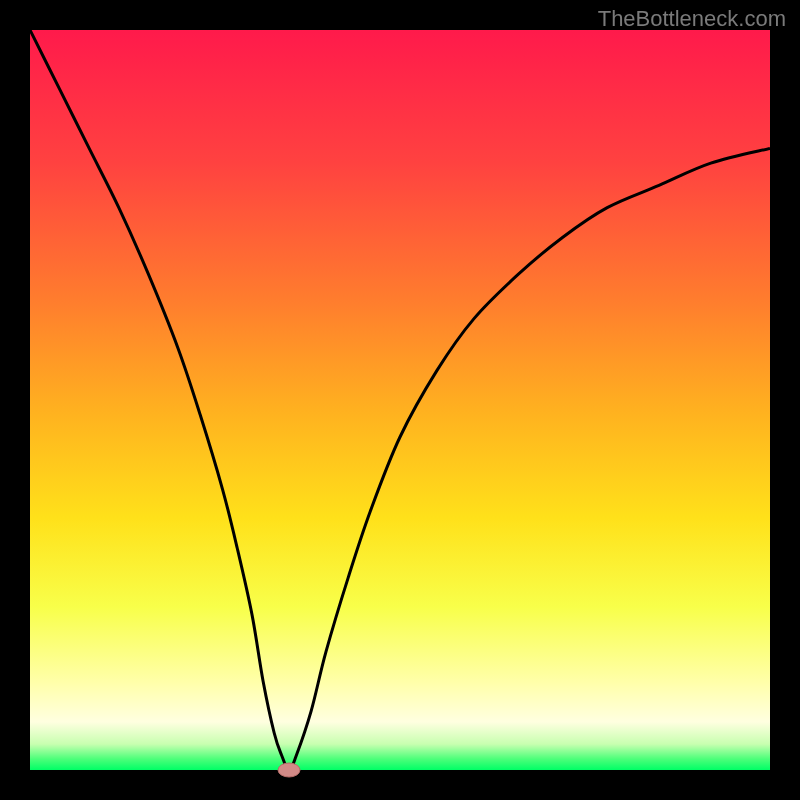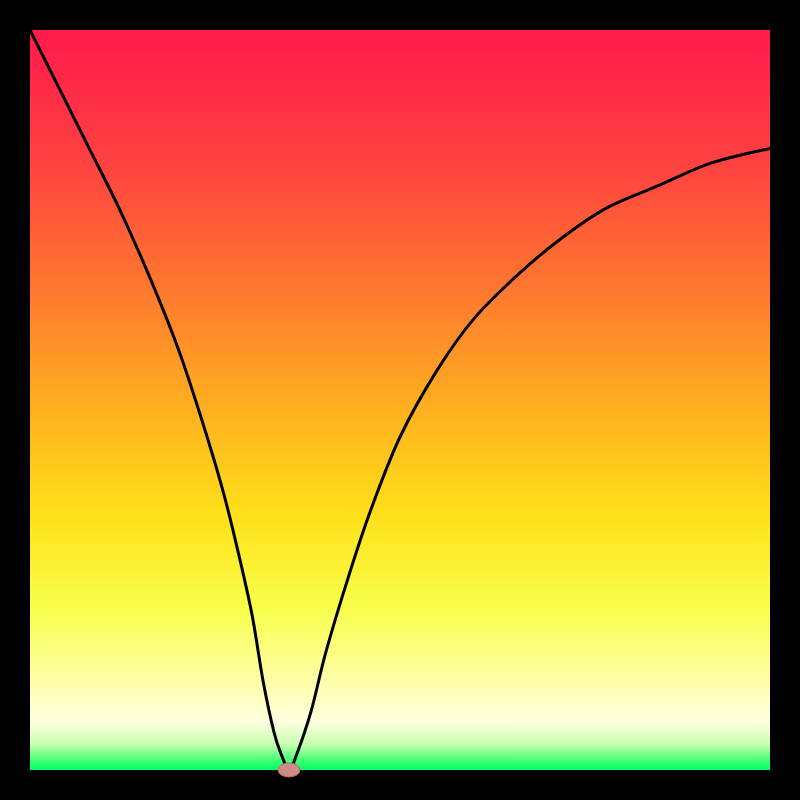--- a/index.html
+++ b/index.html
@@ -27,20 +27,21 @@
   svg.plot {
     position: absolute;
     left: 0;
     top: 0;
   }
 </style>
 </head>
 <body>
 
 <div class="chart-container">
+  <div class="watermark">TheBottleneck.com</div>
   <svg class="plot" width="800" height="800" viewBox="0 0 800 800">
     <defs>
       <linearGradient id="bg-grad" x1="0" y1="0" x2="0" y2="1">
           <stop offset="0%" stop-color="#ff1a4b"></stop>
           <stop offset="18%" stop-color="#ff4240"></stop>
           <stop offset="36%" stop-color="#ff7b2e"></stop>
           <stop offset="52%" stop-color="#ffb31f"></stop>
           <stop offset="66%" stop-color="#ffe11a"></stop>
           <stop offset="78%" stop-color="#f8ff4a"></stop>
           <stop offset="88%" stop-color="#ffffa8"></stop>

